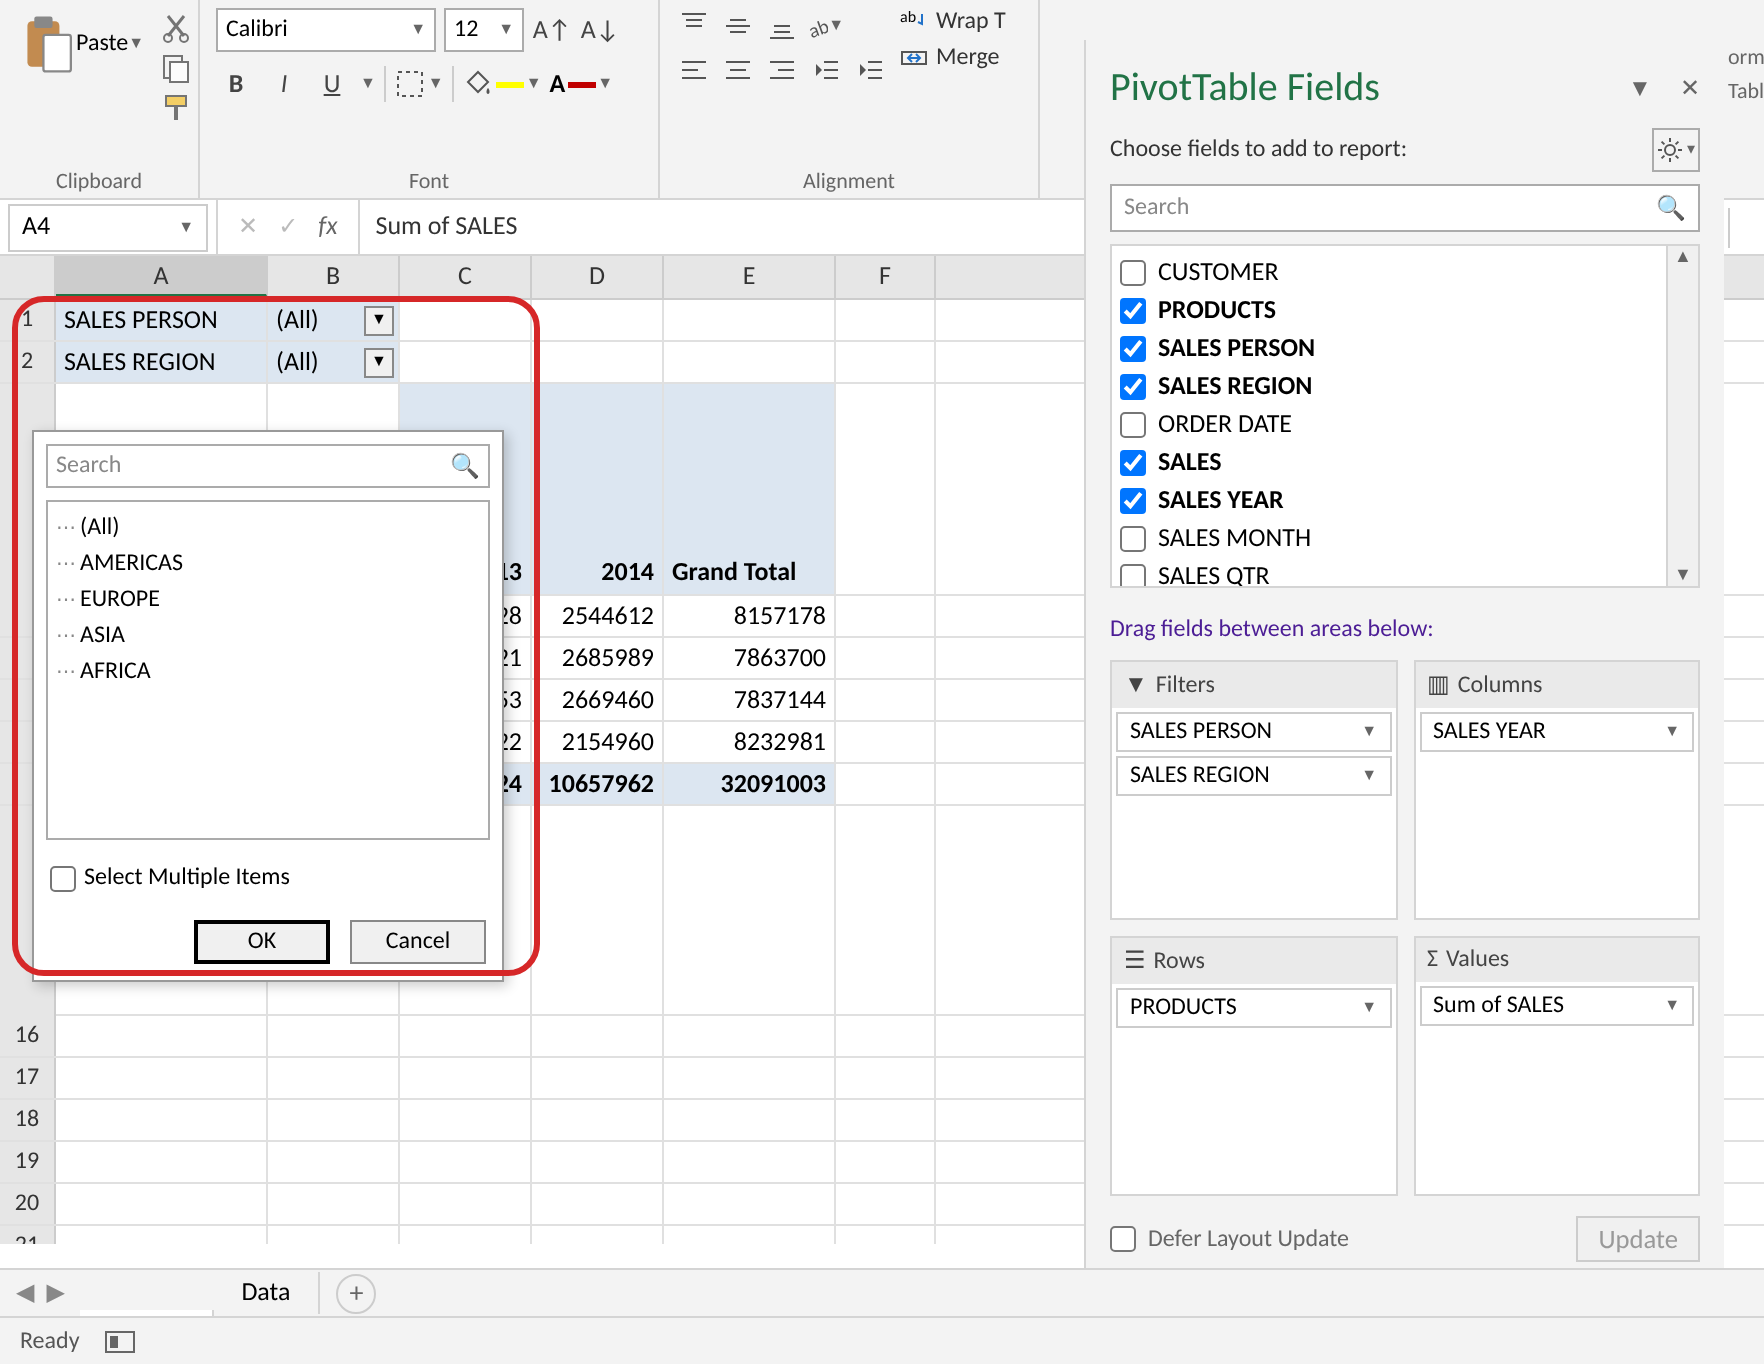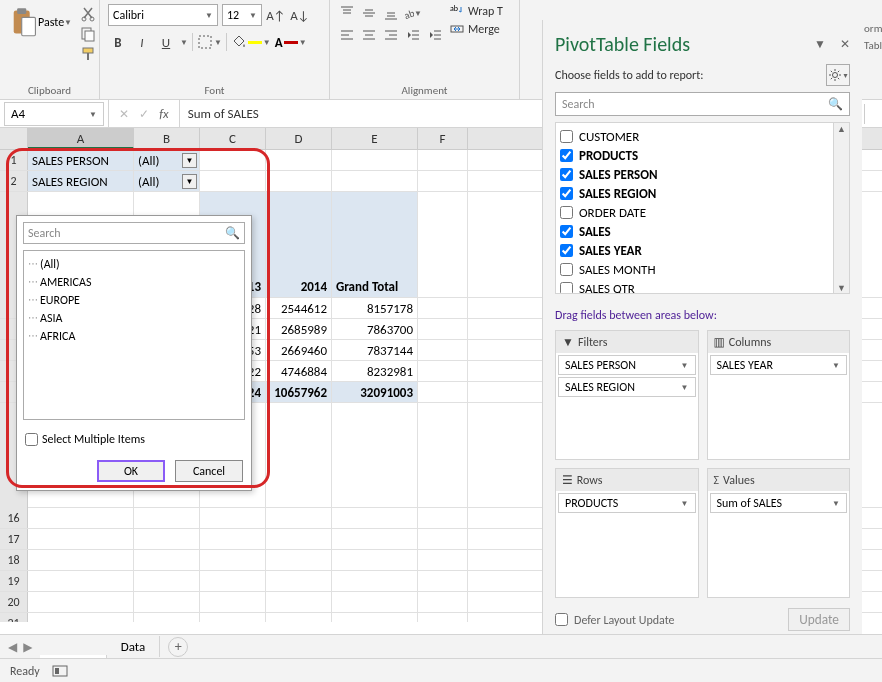--- a/index.html
+++ b/index.html
@@ -68,21 +68,21 @@
 
 .filter-dropdown { position: absolute; left: 16px; top: 215px; width: 236px; background: #fff; border: 1px solid #999; box-shadow: 2px 2px 6px rgba(0,0,0,0.2); z-index: 40; }
 .fd-search { margin: 6px; height: 22px; border: 1px solid #ababab; display: flex; align-items: center; padding: 0 4px; font-size: 12px; color: #888; position: relative; }
 .fd-search .mag { position: absolute; right: 4px; }
 .fd-list { border: 1px solid #ababab; margin: 0 6px 6px; height: 170px; padding: 4px; font-size: 12px; }
 .fd-item { padding: 2px 0 2px 12px; position: relative; }
 .fd-item::before { content: "⋯"; position: absolute; left: 0; color: #888; font-size: 10px; }
 .fd-multi { padding: 6px 8px; display: flex; align-items: center; gap: 4px; font-size: 12px; }
 .fd-buttons { display: flex; justify-content: flex-end; gap: 10px; padding: 8px; }
 .fd-btn { width: 68px; height: 22px; border: 1px solid #888; background: #f0f0f0; font-size: 12px; }
-.fd-btn.primary { border: 2px solid #8b5cf6; }
+.fd-btn.primary { border: 2px solid #000000; }
 
 
 .pivot-pane { position: absolute; right: 20px; top: 20px; width: 320px; height: 660px; background: #f3f3f3; border-left: 1px solid #d4d4d4; padding: 0 12px; display: flex; flex-direction: column; }
 .pivot-header { display: flex; justify-content: space-between; align-items: center; padding: 12px 0 8px; }
 .pivot-title { font-size: 20px; color: #217346; font-weight: normal; }
 .pivot-header-btns { display: flex; gap: 14px; color: #666; }
 .pivot-sub { font-size: 12px; color: #333; margin-bottom: 6px; display: flex; justify-content: space-between; align-items: center; }
 .gear-box { width: 24px; height: 22px; border: 1px solid #ababab; display: flex; align-items: center; justify-content: center; }
 .pivot-search { height: 24px; border: 1px solid #ababab; background: #fff; display: flex; align-items: center; padding: 0 6px; font-size: 12px; color: #888; margin-bottom: 6px; position: relative; }
 .pivot-search .mag { position: absolute; right: 6px; }
@@ -371,21 +371,21 @@
         <div class="cell col-C num">2491153</div>
         <div class="cell col-D num">2669460</div>
         <div class="cell col-E num">7837144</div>
         <div class="cell col-F"></div>
       </div>
     <div class="grid-row">
         <div class="row-h"></div>
         <div class="cell col-A"></div>
         <div class="cell col-B"></div>
         <div class="cell col-C num">2901022</div>
-        <div class="cell col-D num">4746884</div>
+        <div class="cell col-D num">2154960</div>
         <div class="cell col-E num">8232981</div>
         <div class="cell col-F"></div>
       </div>
     <div class="grid-row">
         <div class="row-h"></div>
         <div class="cell col-A"></div>
         <div class="cell col-B"></div>
         <div class="cell col-C num bold shaded">11018124</div>
         <div class="cell col-D num bold shaded">10657962</div>
         <div class="cell col-E num bold shaded">32091003</div>

